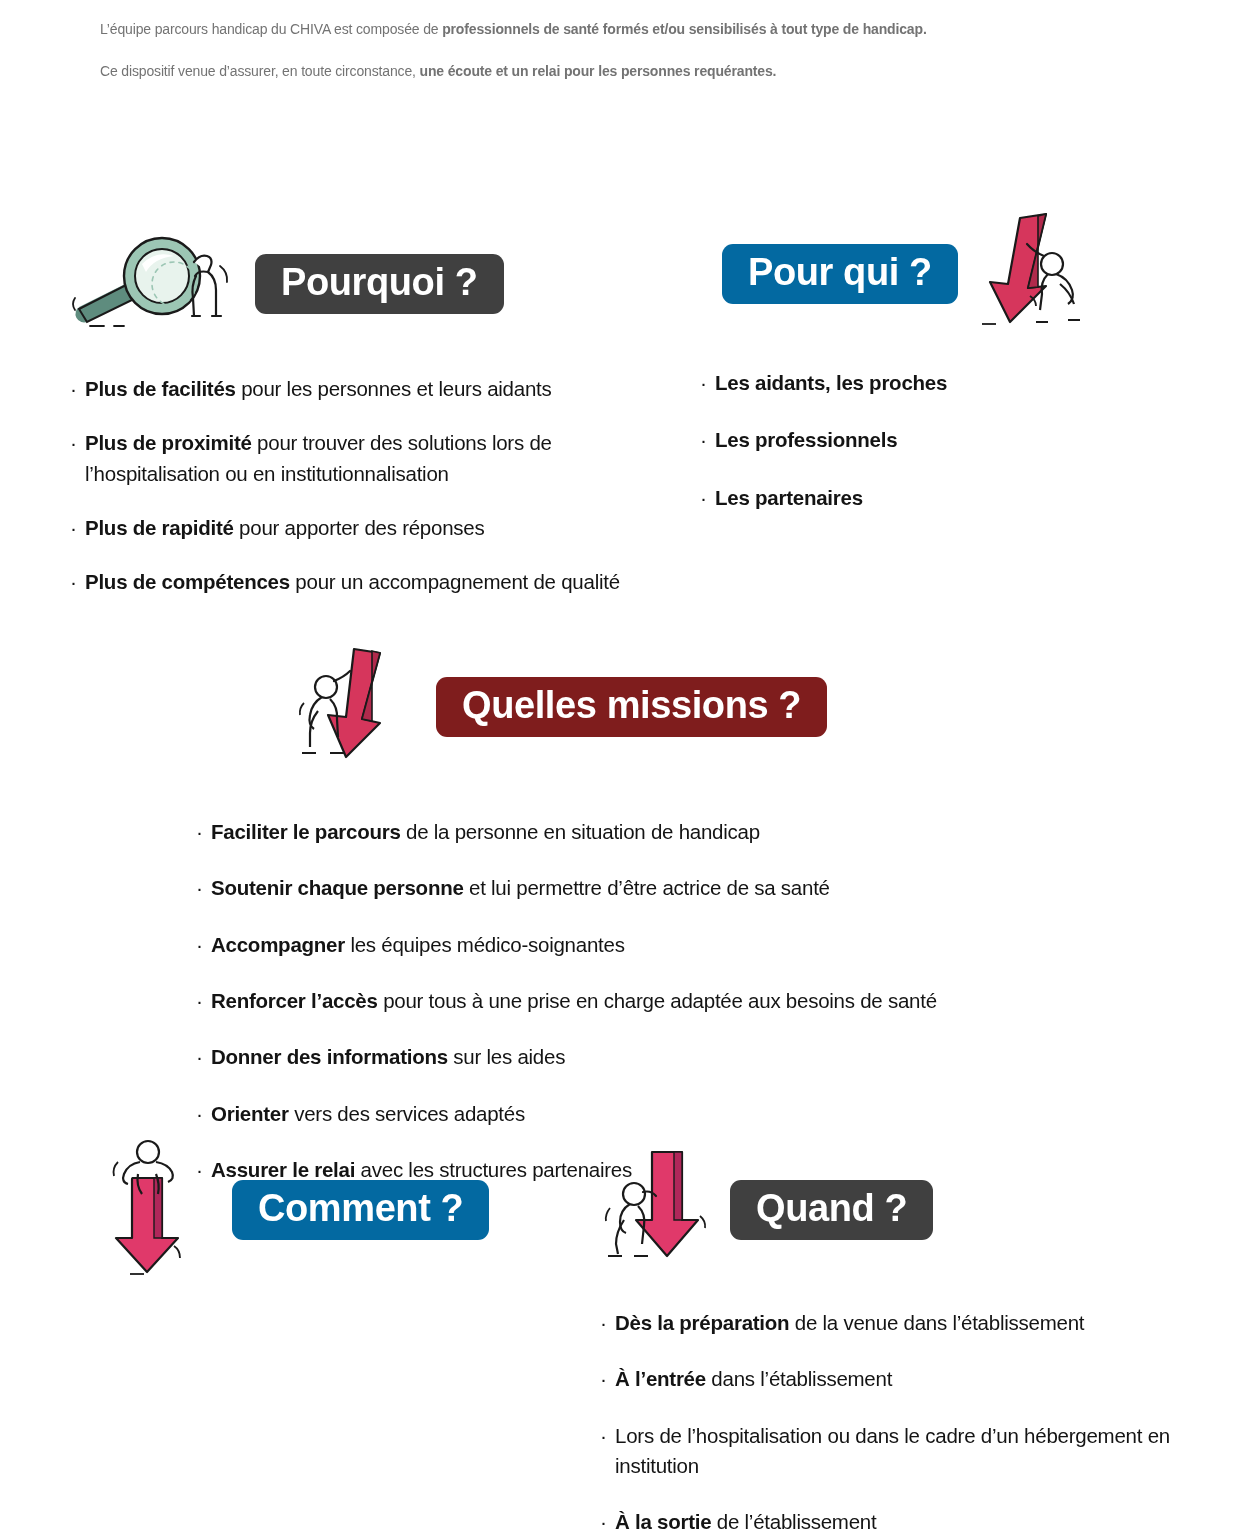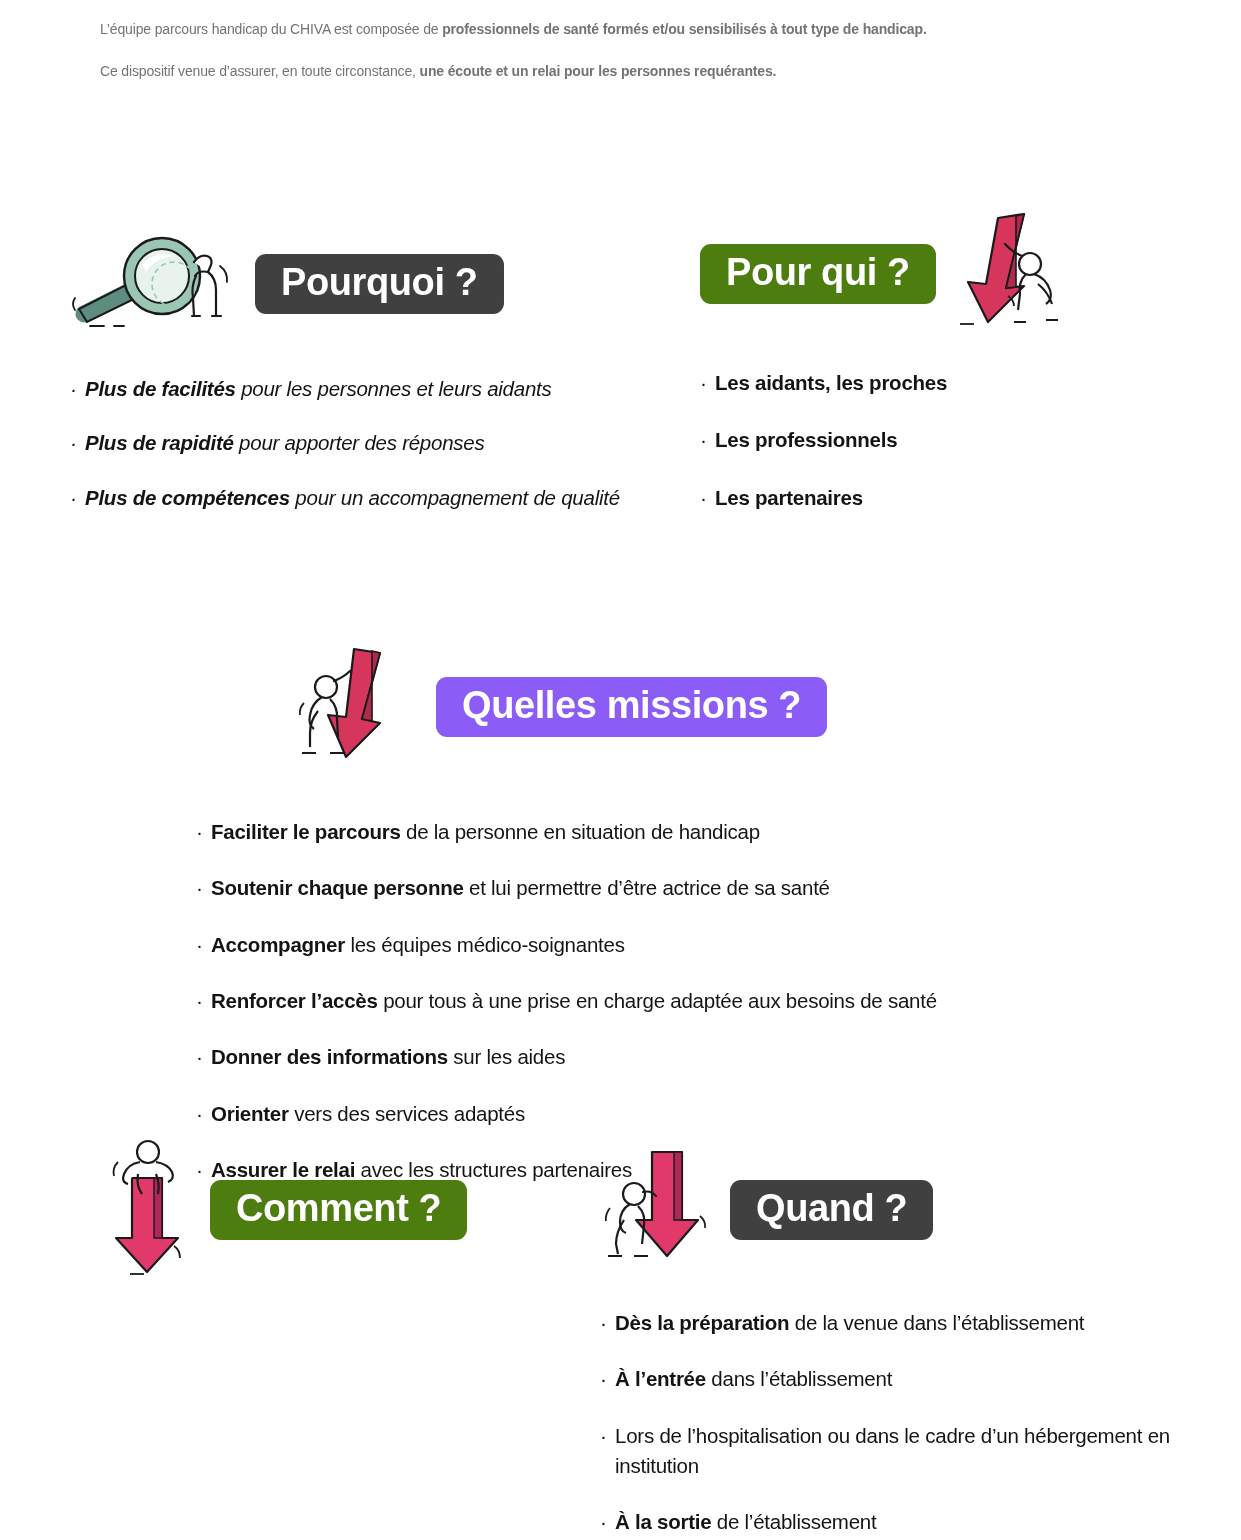--- a/index.html
+++ b/index.html
@@ -49,22 +49,22 @@
     border-radius: 11px;
     color: #ffffff;
     font-weight: 700;
     letter-spacing: -0.4px;
     white-space: nowrap;
     font-size: 38px;
     padding: 9px 26px 13px 26px;
     line-height: 1;
   }
   .badge.blue   { background: #404040; }
-  .badge.green  { background: #4d7c0f; }
-  .badge.yellow { background: #8b5cf6; }
+  .badge.green  { background: #0369a1; margin-left: 22px; }
+  .badge.yellow { background: #7f1d1d; }
 
   
   ul.bullets {
     list-style: none;
     margin: 0;
     padding: 0;
   }
   ul.bullets li {
     position: relative;
     padding-left: 15px;
@@ -90,21 +90,21 @@
   
   .icon { display: block; flex: none; }
 
   
   #sec-pourquoi { left: 70px;  top: 232px; width: 580px; }
   #sec-pourqui  { left: 700px; top: 212px; width: 500px; }
   #sec-missions { left: 296px; top: 645px; width: 880px; }
   #sec-comment  { left: 100px; top: 1138px; width: 470px; }
   #sec-quand    { left: 600px; top: 1148px; width: 580px; }
 
-  #list-pourquoi { margin-top: 38px; width: 560px; font-style: italic; }
+  #list-pourquoi { margin-top: 38px; width: 560px; }
   #list-pourqui  { margin-top: 32px; width: 460px; }
   #list-missions { margin-top: 48px; margin-left: -100px; width: 880px; }
   #list-comment  { margin-top: 42px; width: 440px; }
   #list-quand    { margin-top: 36px; width: 570px; }
 
   #list-pourquoi li { margin-bottom: 24px; }
   #list-pourqui  li { margin-bottom: 27px; }
   #list-missions li { margin-bottom: 26px; }
   #list-comment  li { margin-bottom: 27px; }
   #list-quand    li { margin-bottom: 26px; }
@@ -148,20 +148,21 @@
           <path d="M150 34 q8 6 7 16" stroke="#1a1a1a" stroke-width="1.8" fill="none"></path>
           <path d="M5 66 q-4 6 0 12" stroke="#1a1a1a" stroke-width="1.8" fill="none"></path>
           <path d="M20 94 l14 0 M44 94 l10 0" stroke="#1a1a1a" stroke-width="1.8"></path>
         </g>
       </svg>
     </span>
     <span class="badge blue">Pourquoi ?</span>
   </div>
   <ul class="bullets" id="list-pourquoi">
       <li class="justify"><b>Plus de facilités</b><span> pour les personnes et leurs aidants</span></li>
+      <li><b>Plus de proximité</b><span> pour trouver des solutions lors de l’hospitalisation ou en institutionnalisation</span></li>
       <li><b>Plus de rapidité</b><span> pour apporter des réponses</span></li>
       <li><b>Plus de compétences</b><span> pour un accompagnement de qualité</span></li>
     </ul>
 </div>
 
 <div class="section" id="sec-pourqui">
   <div class="head-row">
     <span class="badge green">Pour qui ?</span>
     <span class="icon">
       <svg width="130" height="120" viewBox="0 0 130 120" aria-hidden="true">

